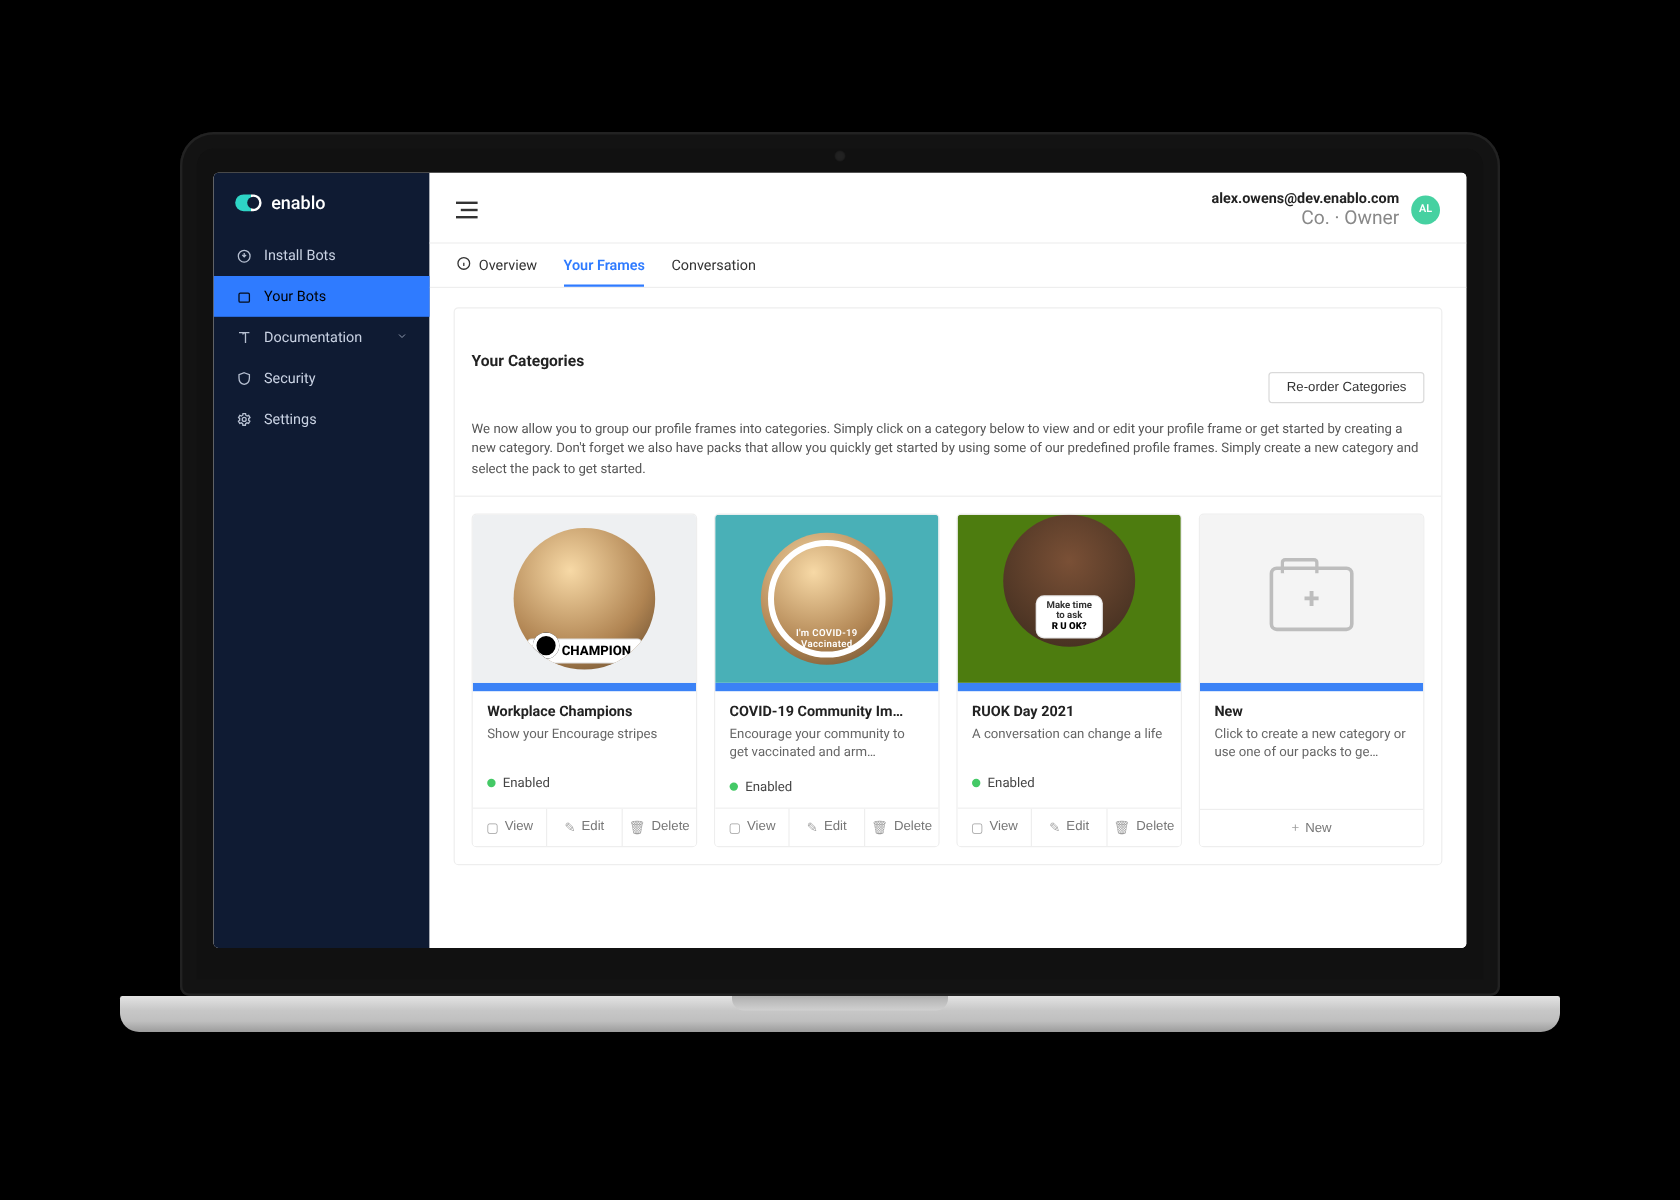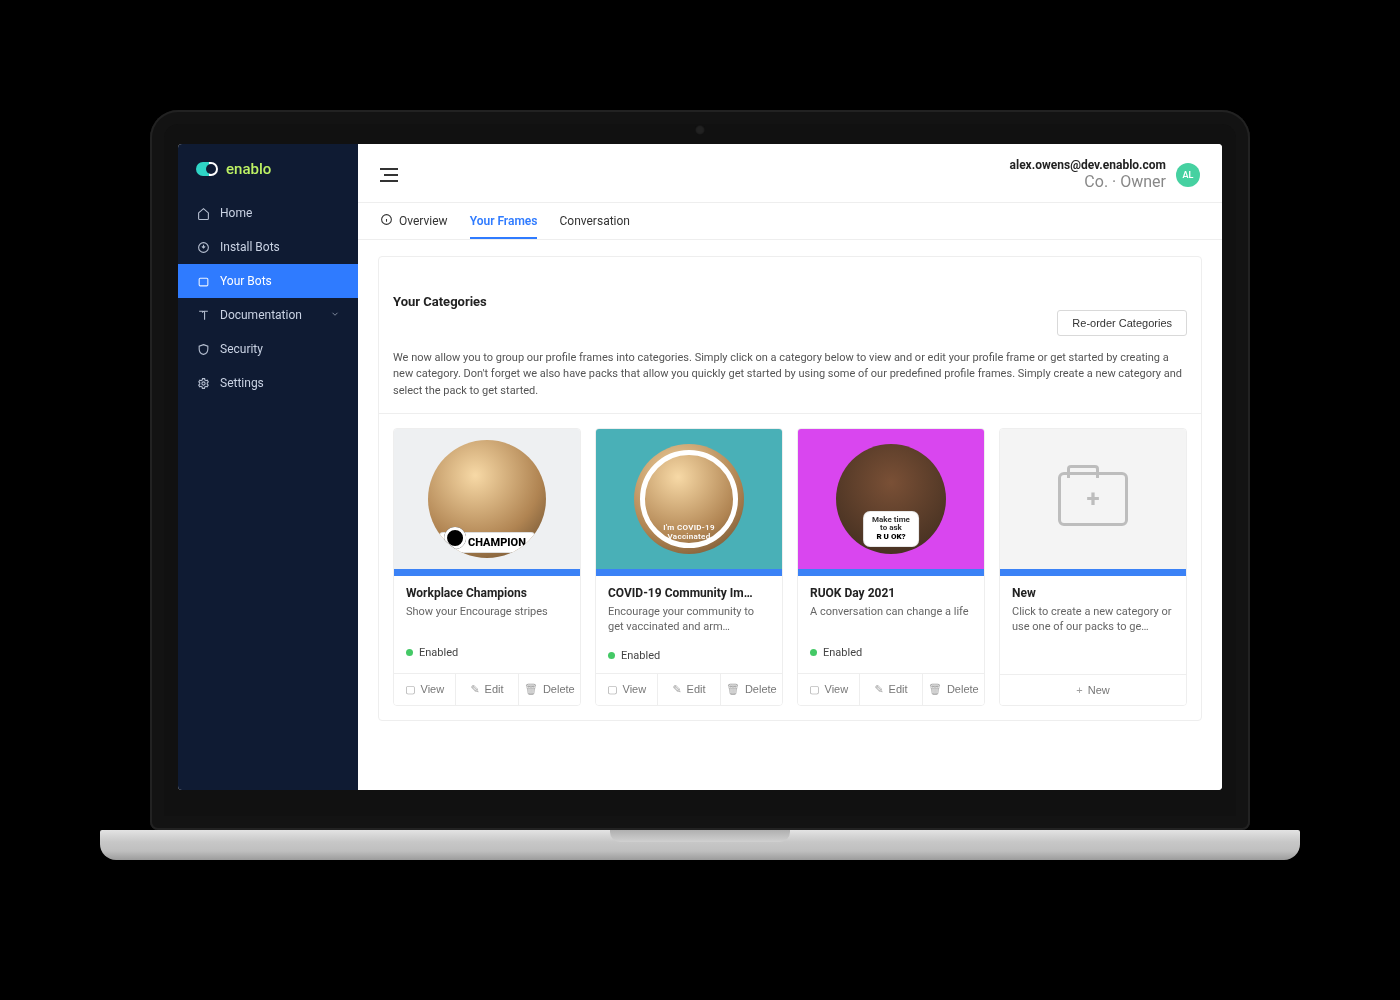--- a/index.html
+++ b/index.html
@@ -71,38 +71,38 @@
     width: 180px;
     background: #0f1b33;
     color: #c9d2e3;
     display: flex;
     flex-direction: column;
     font-size: 12px;
   }
   .brand {
     display: flex; align-items: center; gap: 8px;
     padding: 16px 18px 18px 18px;
-    color: #bef264; font-weight: 500; font-size: 15px;
+    color: #ffffff; font-weight: 500; font-size: 15px;
   }
   .brand .toggle-icon {
     width: 22px; height: 14px; border-radius: 7px;
     background: linear-gradient(90deg,#2ed5c6 60%,#fff 60%);
     position: relative;
   }
   .brand .toggle-icon::after {
     content: ""; position: absolute; right: 2px; top: 2px;
     width: 10px; height: 10px; border-radius: 50%; background: #0f1b33;
   }
   .nav-item {
     display: flex; align-items: center; gap: 10px;
     padding: 10px 18px;
     cursor: pointer;
     position: relative;
   }
-  .nav-item.active { background: #2f7bff; color: #ffffff; align-items: flex-end; }
+  .nav-item.active { background: #2f7bff; color: #000000; align-items: flex-end; }
   .nav-item .icon { width: 14px; display: flex; align-items: center; justify-content: center; opacity: .9; }
   .nav-item .chev { margin-left: auto; opacity: .7; }
 
   
   .main { flex: 1; background: #fff; display: flex; flex-direction: column; font-size: 12px; color: #222; }
   .topbar {
     display: flex; align-items: center; justify-content: space-between;
     padding: 14px 22px 10px 22px;
     border-bottom: 1px solid #eee;
   }
@@ -166,21 +166,21 @@
     background: #eef0f2;
   }
   .thumb-circle {
     width: 118px; height: 118px; border-radius: 50%;
     background: radial-gradient(circle at 40% 30%, #f7d9a6, #b08452 60%, #5b4328);
     display: flex; align-items: flex-end; justify-content: center;
     position: relative;
     overflow: hidden;
   }
   .thumb-bg-blue { background: #49b0b7; width:100%; height:100%; display:flex;align-items:center;justify-content:center;text-decoration:underline;}
-  .thumb-bg-yellow { background: #d946ef; width:100%; height:100%; display:flex;align-items:center;justify-content:center;}
+  .thumb-bg-yellow { background: #4d7c0f; width:100%; height:100%; display:flex;justify-content:center;}
   .card-new-thumb { color: #bdbdbd; }
   .folder-icon { width: 70px; height: 54px; border: 3px solid #bdbdbd; border-radius: 6px; position: relative; }
   .folder-icon::before { content: ""; position: absolute; top:-10px; left:6px; width:26px; height:10px; border:3px solid #bdbdbd; border-bottom:none; border-radius:4px 4px 0 0;}
   .folder-plus { position:absolute; top:50%; left:50%; transform:translate(-50%,-50%); font-size:24px; font-weight:700; color:#bdbdbd;}
 
   .champ-badge {
     position: absolute; bottom: 6px; left: 50%; transform: translateX(-50%);
     background: #fff; color: #000; font-weight: 800; font-size: 11px;
     padding: 3px 8px 3px 28px; border-radius: 3px;
     box-shadow: 0 0 0 1px #ddd;
@@ -227,28 +227,20 @@
   <div class="screen-bezel">
     <div class="camera"></div>
     <div class="screen">
 
       <aside class="sidebar">
         <div class="brand">
           <span class="toggle-icon"></span>
           <span>enablo</span>
         </div>
 
-        <div class="nav-item">
-          <span class="icon">
-            <svg width="13" height="13" viewBox="0 0 24 24" fill="none" stroke="currentColor" stroke-width="2">
-                <path d="M3 11l9-8 9 8v10a2 2 0 0 1-2 2H5a2 2 0 0 1-2-2z"></path>
-              </svg>
-          </span>
-          <span>Home</span>
-        </div>
         <div class="nav-item">
           <span class="icon">
             <svg width="13" height="13" viewBox="0 0 24 24" fill="none" stroke="currentColor" stroke-width="2">
                 <circle cx="12" cy="12" r="9"></circle>
                 <path d="M12 7v6m-3-3l3 3 3-3"></path>
               </svg>
           </span>
           <span>Install Bots</span>
         </div>
         <div class="nav-item active">

